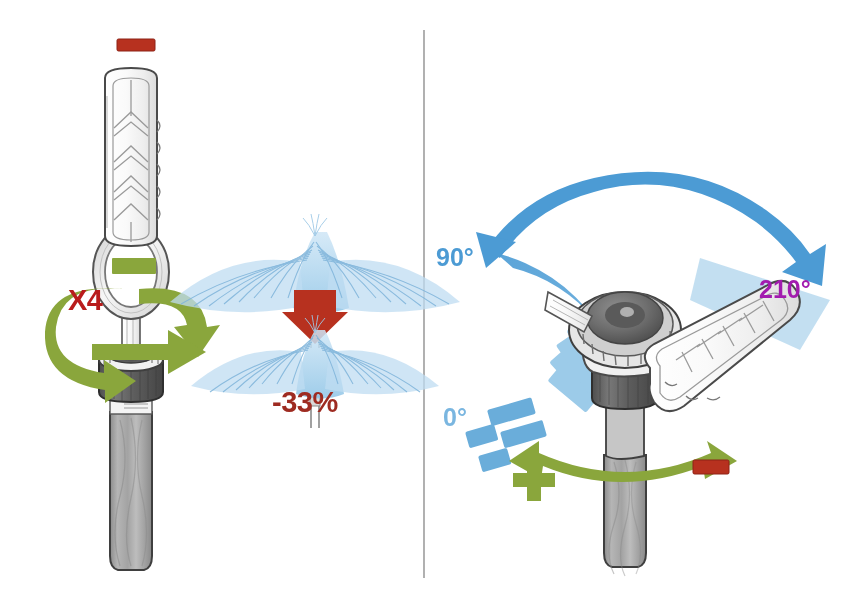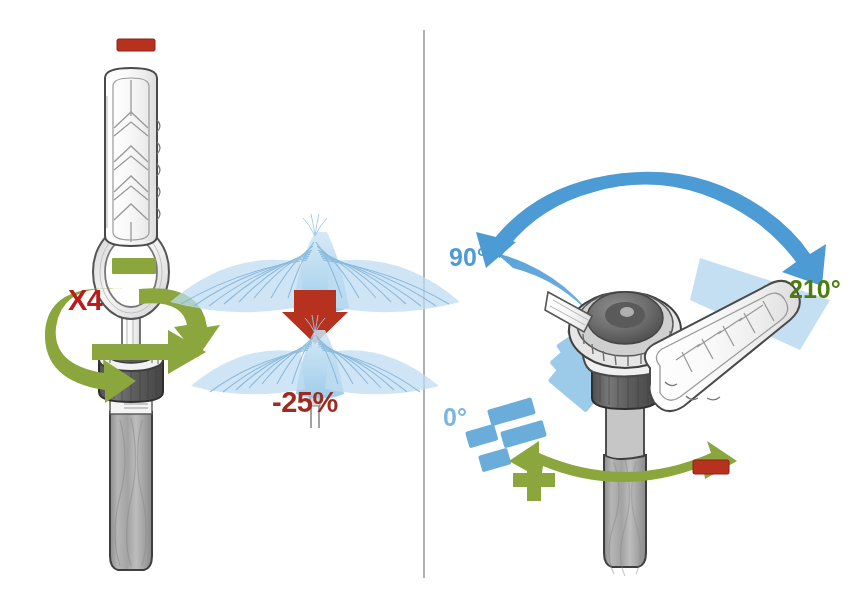--- a/index.html
+++ b/index.html
@@ -41,33 +41,33 @@
     color: #b91c1c;
     letter-spacing: -0.5px;
   }
   #lbl-pct {
     left: 272px; top: 388px;
     font-size: 29px;
     color: #9e2b21;
     letter-spacing: -0.5px;
   }
   #lbl-90 {
-    left: 449px; top: 245px;
+    left: 436px; top: 245px;
     font-size: 25px;
     color: #4c9bd4;
   }
   #lbl-0 {
     left: 443px; top: 405px;
     font-size: 25px;
     color: #7ab6e0;
   }
   #lbl-210 {
-    left: 789px; top: 277px;
+    left: 759px; top: 277px;
     font-size: 25px;
-    color: #4d7c0f;
+    color: #a21caf;
   }
 </style>
 </head>
 <body>
 
 <div id="stage">
 
   <svg class="layer" viewBox="0 0 859 600">
     <defs>
       <linearGradient id="gBody" x1="0" y1="0" x2="1" y2="0">
@@ -427,21 +427,21 @@
       </g>
 
       <g>
         <rect x="693" y="460" width="36" height="14" rx="1.5" fill="#b7311f" stroke="#8e2316" stroke-width="1"></rect>
       </g>
     </g>
   </svg>
 
   <div class="lbl" id="lbl-x4">X4</div>
 
-  <div class="lbl" id="lbl-pct">-25%</div>
+  <div class="lbl" id="lbl-pct">-33%</div>
 
   <div class="lbl" id="lbl-90">90°</div>
 
   <div class="lbl" id="lbl-0">0°</div>
 
   <div class="lbl" id="lbl-210">210°</div>
 
 </div>
 
 </body></html>

